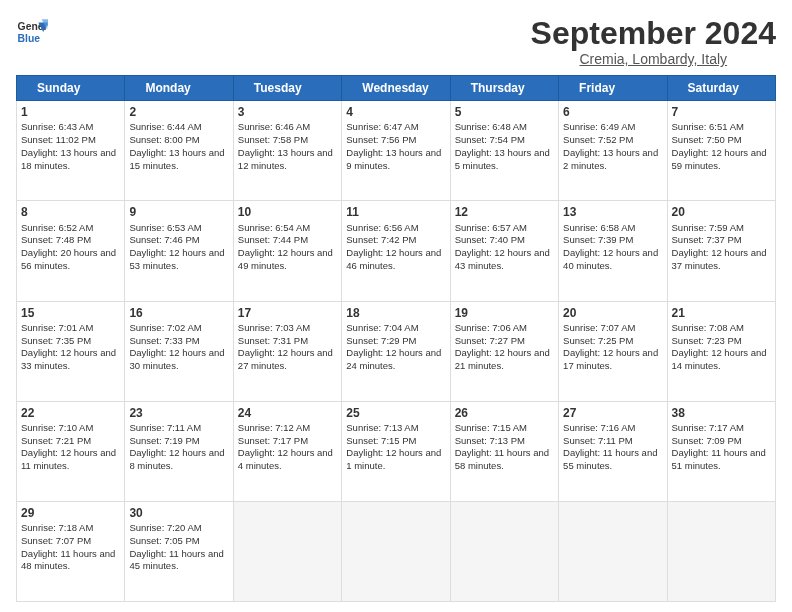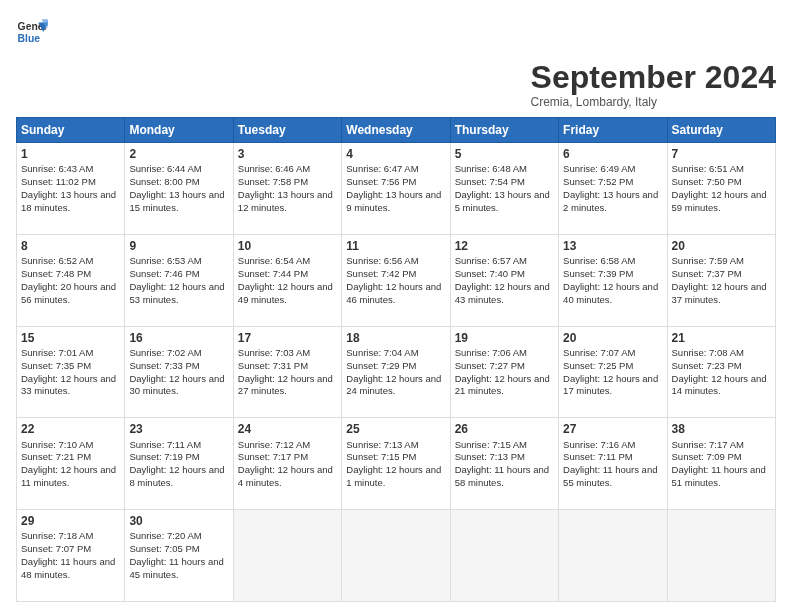--- a/index.html
+++ b/index.html
@@ -26,45 +26,45 @@
     .logo {
       display: flex;
       align-items: center;
       gap: 4px;
     }
     .logo-icon {
       width: 32px;
       height: 32px;
     }
     .title-block {
-      text-align: left;
-      margin-top: 44px;
+      text-align: center;
     }
     .month-title {
       font-size: 32px;
       font-weight: bold;
       color: #333;
       line-height: 1.1;
     }
     .subtitle {
-      font-size: 12px;
+      font-size: 14px;
       color: #555;
+      text-decoration: underline;
     }
     .calendar {
       flex: 1;
       border-collapse: collapse;
       width: 100%;
       table-layout: fixed;
     }
     .calendar thead tr th {
       background: #2a6ebb;
       color: #fff;
       font-size: 12px;
       font-weight: bold;
-      padding: 5px 4px;
+      padding: 5px 20px;
       text-align: left;
       border: 1px solid #1e5aa0;
     }
     .calendar tbody tr td {
       vertical-align: top;
       font-size: 9.5px;
       color: #333;
       padding: 3px 4px;
       border: 1px solid #ddd;
       line-height: 1.35;

